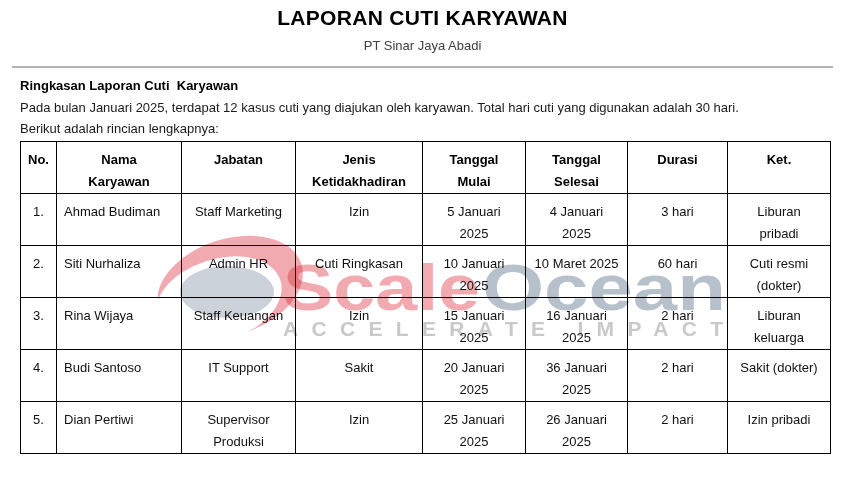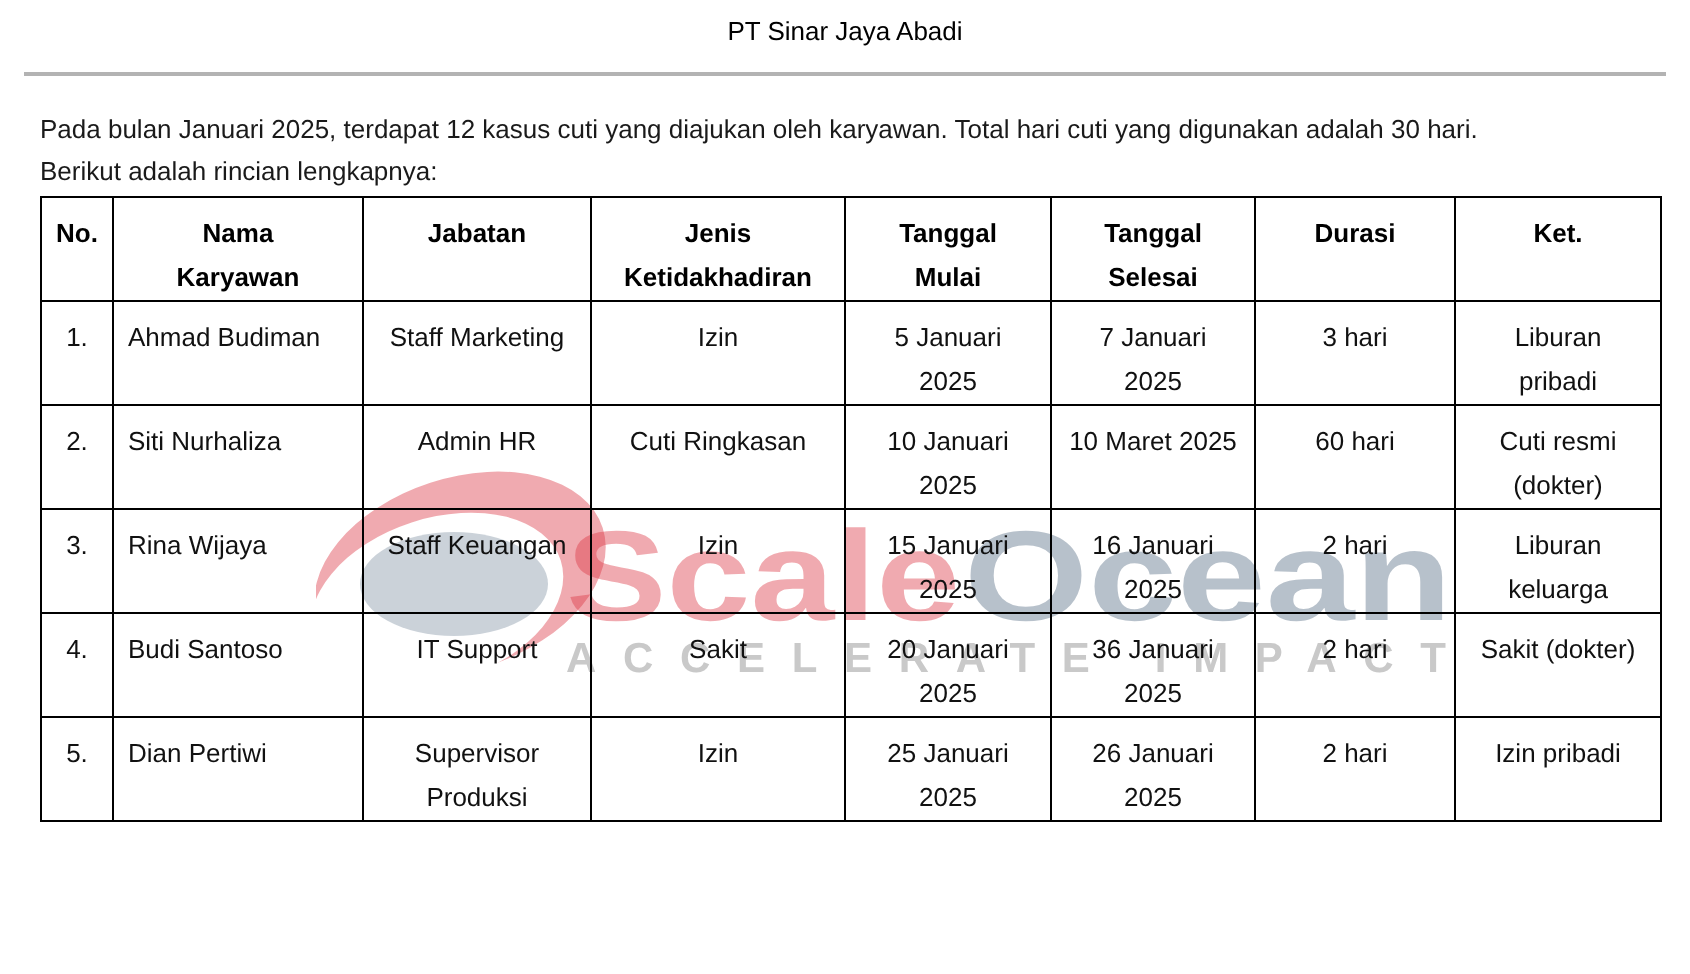--- a/index.html
+++ b/index.html
@@ -26,35 +26,35 @@
     text-align:center;
     font-size:21px; font-weight:bold;
     line-height:24px; letter-spacing:0.3px;
     color:#000;
   }
   .sub {
     margin:8px 0 0;
     text-align:center;
     font-size:13px; line-height:15px;
     white-space:pre-wrap;
-    color:#000000;
+    color:#404040;
   }
   hr.rule {
     border:none;
     border-top:2px solid #b3b3b3;
     margin:13px -8px 0;
   }
   .summary-heading {
     margin-top:10px;
     font-size:13px; font-weight:bold;
     white-space:pre;
     color:#000;
   }
   .summary-text {
-    margin-top:16px;
+    margin-top:4px;
     font-size:13px; line-height:21px;
     white-space:pre-line;
     color:#1a1a1a;
   }
   table.leave {
     border-collapse:collapse;
     table-layout:fixed;
     width:810px;
     margin-top:2px;
     background:transparent;
@@ -88,24 +88,26 @@
   <g transform="rotate(-18 72 55)">
     <ellipse cx="72" cy="55" rx="75" ry="48" mask="url(#crescent-mask)" opacity="0.42" fill="#dd3744"></ellipse>
   </g>
   <ellipse cx="69" cy="60" rx="47" ry="26" opacity="0.24" fill="#24415f"></ellipse>
   <text x="125" y="78" font-size="64" font-weight="bold" opacity="0.42" textLength="197" lengthAdjust="spacingAndGlyphs" fill="#dd3744">Scale</text>
   <text x="324" y="78" font-size="64" font-weight="bold" opacity="0.32" textLength="244" lengthAdjust="spacingAndGlyphs" fill="#24415f">Ocean</text>
   <text x="125" y="104" font-size="21" font-weight="bold" textLength="440" lengthAdjust="spacing" fill="#c9c9c9">ACCELERATE IMPACT</text>
 </svg>
 
 <div class="doc">
+  <div class="title">LAPORAN CUTI KARYAWAN</div>
   <div class="sub">PT Sinar Jaya Abadi</div>
 
   <hr class="rule">
 
+  <div class="summary-heading">Ringkasan Laporan Cuti  Karyawan</div>
   <div class="summary-text">Pada bulan Januari 2025, terdapat 12 kasus cuti yang diajukan oleh karyawan. Total hari cuti yang digunakan adalah 30 hari.
 Berikut adalah rincian lengkapnya:</div>
 
   <table class="leave">
     <colgroup>
       <col style="width:36px">
         <col style="width:125px">
         <col style="width:114px">
         <col style="width:127px">
       <col style="width:103px">
@@ -130,21 +132,21 @@
       </tr>
     </thead>
     <tbody>
       <tr>
         <td>1.</td>
         <td class="name">Ahmad Budiman</td>
         <td>Staff Marketing</td>
         <td>Izin</td>
         <td>5 Januari
 2025</td>
-        <td>7 Januari
+        <td>4 Januari
 2025</td>
         <td>3 hari</td>
         <td>Liburan
 pribadi</td>
       </tr>
       <tr>
         <td>2.</td>
         <td class="name">Siti Nurhaliza</td>
         <td>Admin HR</td>
         <td>Cuti Ringkasan</td>

